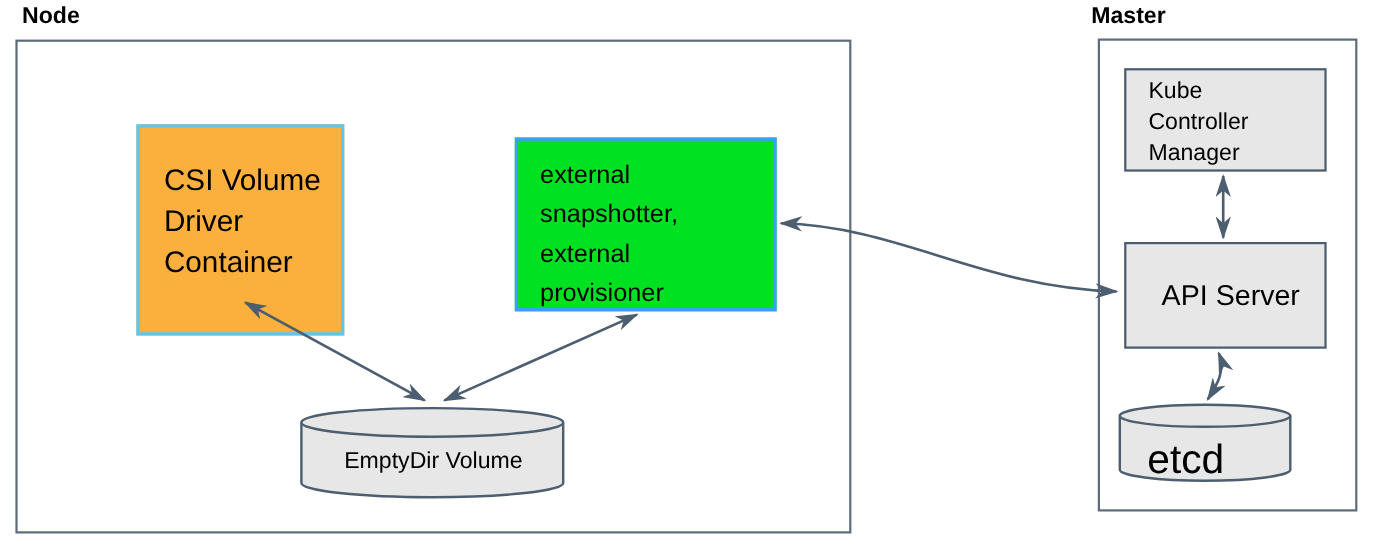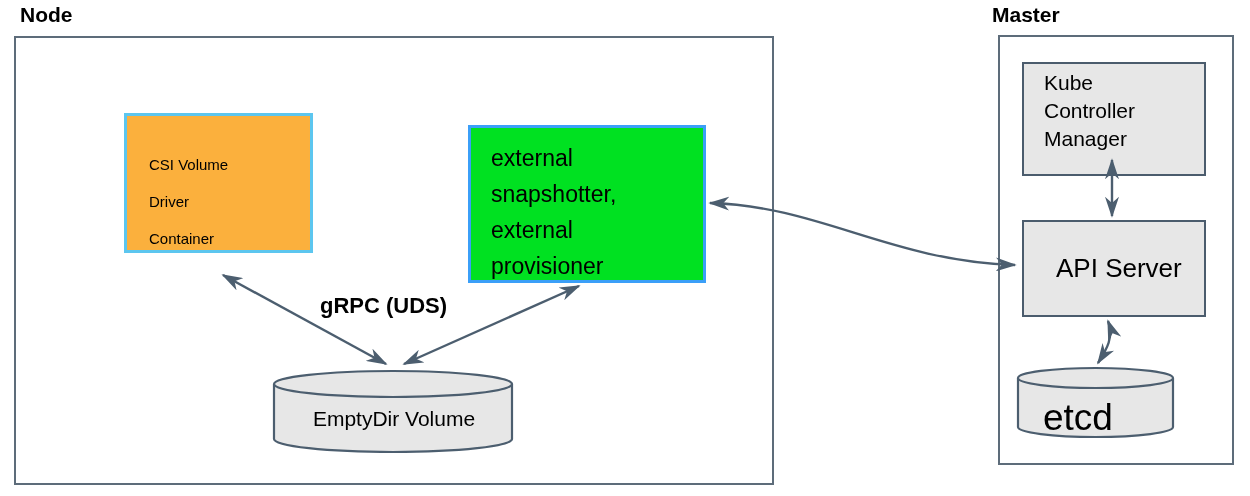--- a/index.html
+++ b/index.html
@@ -21,37 +21,37 @@
     font-family:"Liberation Sans", sans-serif;
     color:var(--text);
     overflow:hidden;
   }
   .abs{position:absolute;box-sizing:border-box;}
   .group-label{font-size:21px;font-weight:bold;line-height:1.1;z-index:1;}
   .outer-box{border:2px solid var(--outer-border);background:transparent;z-index:0;}
   .statefulset-label{left:27px;top:45px;font-size:28px;line-height:1.1;z-index:1;}
   .fill-box{z-index:1;white-space:pre-line;}
   .csi-box{
-    left:124px;top:113px;width:189px;height:140px;
+    left:124px;top:113px;width:189px;height:192px;
     background:var(--csi-box-fill);
     border:3px solid var(--csi-box-border);
     padding:30px 0 0 22px;
-    font-size:15px;line-height:37px;
+    font-size:27px;line-height:37px;
   }
   .sidecar-box{
     left:468px;top:125px;width:238px;height:158px;
     background:var(--sidecar-box-fill);
     border:3px solid var(--sidecar-box-border);
     padding:12px 0 0 20px;
     font-size:23px;line-height:36px;
   }
   .grpc-label{left:320px;top:293px;font-size:22px;font-weight:600;z-index:1;}
   .emptydir-label{left:275px;top:407px;width:238px;text-align:center;font-size:21px;z-index:3;}
   .kcm-box{
-    left:1022px;top:62px;width:184px;height:114px;
+    left:1022px;top:62px;width:184px;height:94px;
     background:var(--component-fill);
     border:2px solid var(--component-border);
     padding:5px 12px 0 20px;
     font-size:21px;line-height:28px;
     white-space:pre-line;z-index:1;
   }
   .api-box{
     left:1022px;top:220px;width:184px;height:97px;
     background:var(--component-fill);
     border:2px solid var(--component-border);
@@ -77,21 +77,20 @@
   <div class="abs group-label node-label">Node</div>
   <div class="abs outer-box node-box"></div>
 
   <div class="abs fill-box csi-box">CSI Volume
 Driver
 Container</div>
   <div class="abs fill-box sidecar-box">external
 snapshotter,
 external
 provisioner</div>
-  <div class="abs grpc-label">gRPC (UDS)</div>
 
   <div class="abs group-label master-label">Master</div>
   <div class="abs outer-box master-box"></div>
   <div class="abs kcm-box">Kube
 Controller
 Manager</div>
   <div class="abs api-box">
     <span>API Server</span>
   </div>
 

